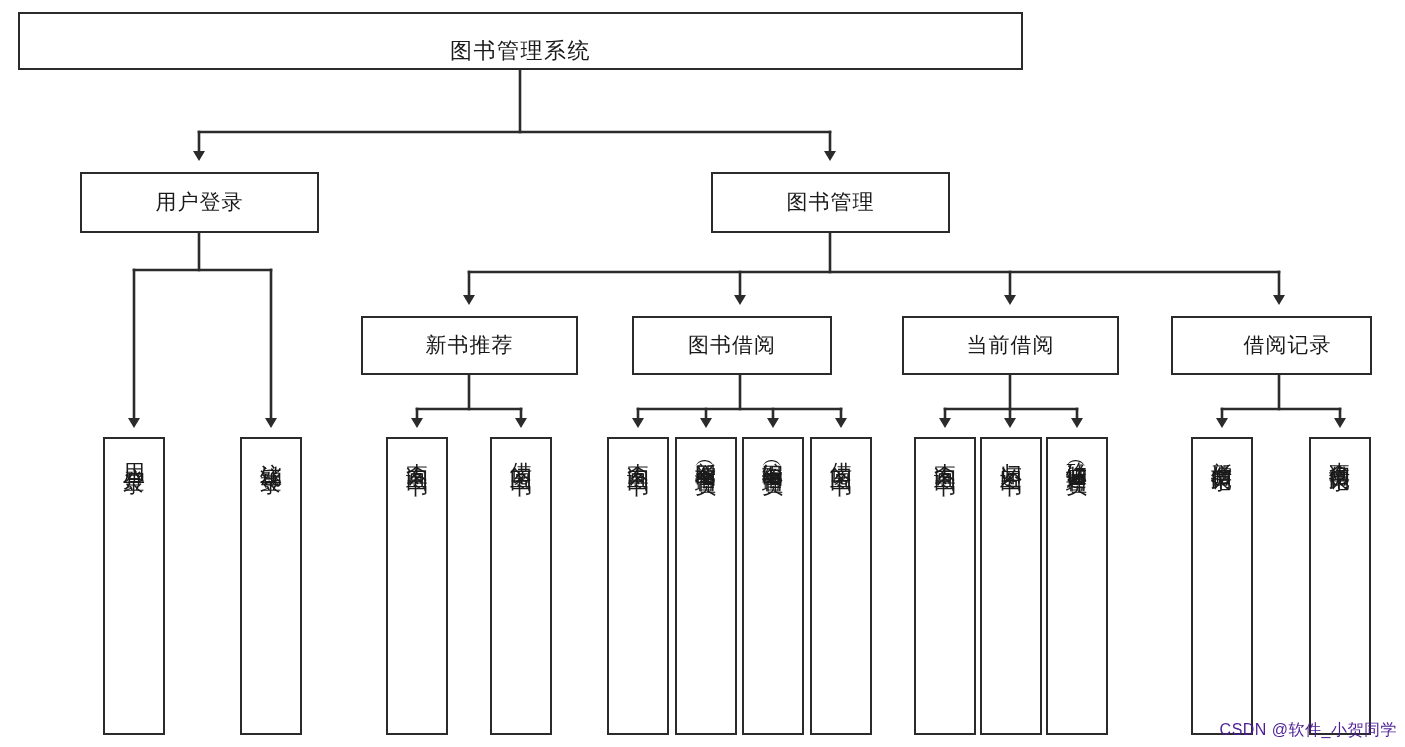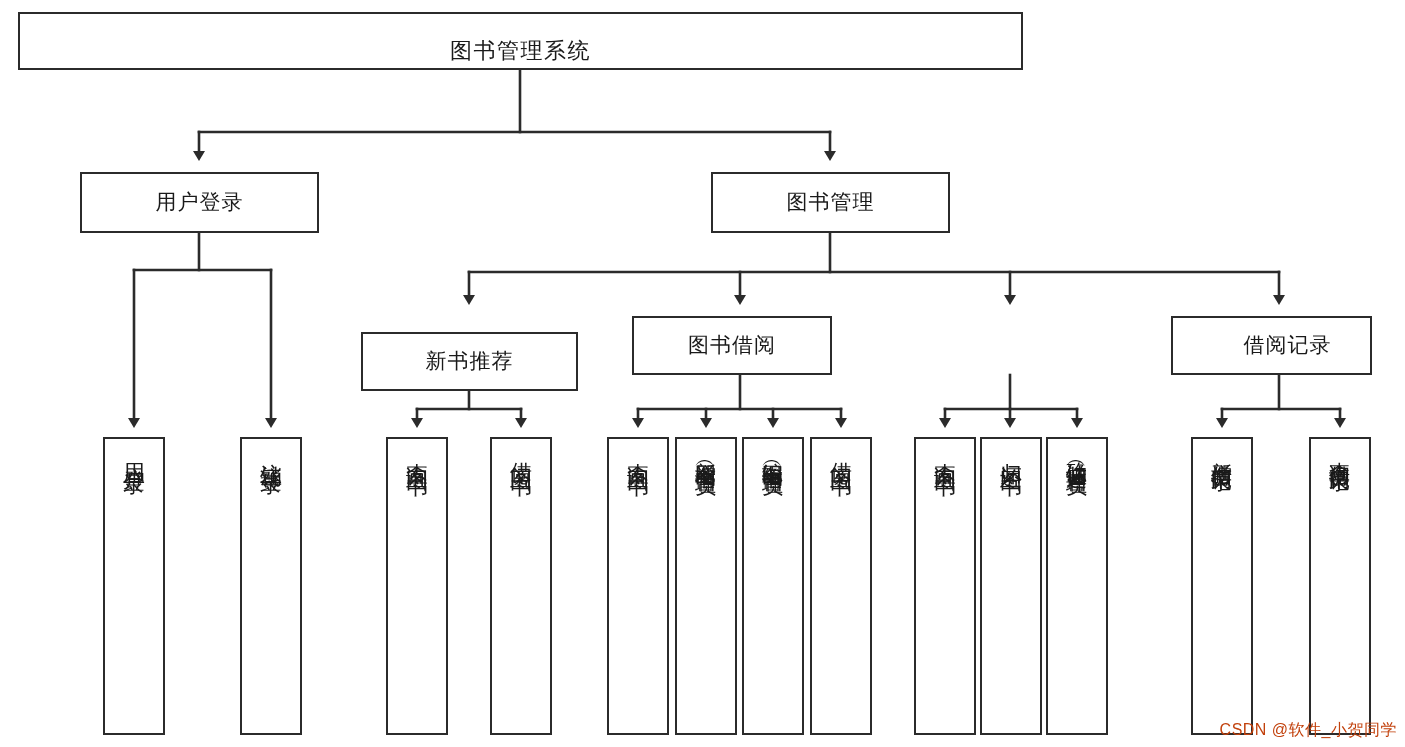--- a/index.html
+++ b/index.html
@@ -67,21 +67,21 @@
   }
   .node.v.tall-text .label {
     font-size: 21px;
     letter-spacing: 2px;
   }
   #watermark {
     position: absolute;
     right: 8px;
     bottom: 6px;
     font-size: 16px;
-    color: #c2410c;
+    color: #4c1d95;
     letter-spacing: 0.5px;
     white-space: nowrap;
   }
 </style>
 </head>
 <body>
 
 <div id="diagram-root">
 
   <svg id="edge-layer" viewBox="0 0 1405 747" width="1405" height="747" aria-hidden="true">
@@ -138,26 +138,29 @@
     <span class="label">图书管理系统</span>
   </div>
 
   <div class="node h" style="left:80px; top:172px; width:239px; height:61px;">
     <span class="label">用户登录</span>
   </div>
   <div class="node h" style="left:711px; top:172px; width:239px; height:61px;align-items:center;">
     <span class="label">图书管理</span>
   </div>
 
-  <div class="node h" style="left:361px; top:332px; width:217px; height:59px;">
+  <div class="node h" style="left:361px; top:316px; width:217px; height:59px;">
     <span class="label">新书推荐</span>
   </div>
   <div class="node h" style="left:632px; top:316px; width:200px; height:59px;">
     <span class="label">图书借阅</span>
   </div>
+  <div class="node h" style="left:902px; top:316px; width:217px; height:59px;">
+    <span class="label">当前借阅</span>
+  </div>
   <div class="node h" style="left:1171px; top:316px; width:201px; height:59px;padding-left:32px;">
     <span class="label">借阅记录</span>
   </div>
 
   <div class="node v" style="left:103px; top:437px; width:62px; height:298px;">
     <span class="label">用户登录</span>
   </div>
   <div class="node v" style="left:240px; top:437px; width:62px; height:298px;">
     <span class="label">注销登录</span>
   </div>

